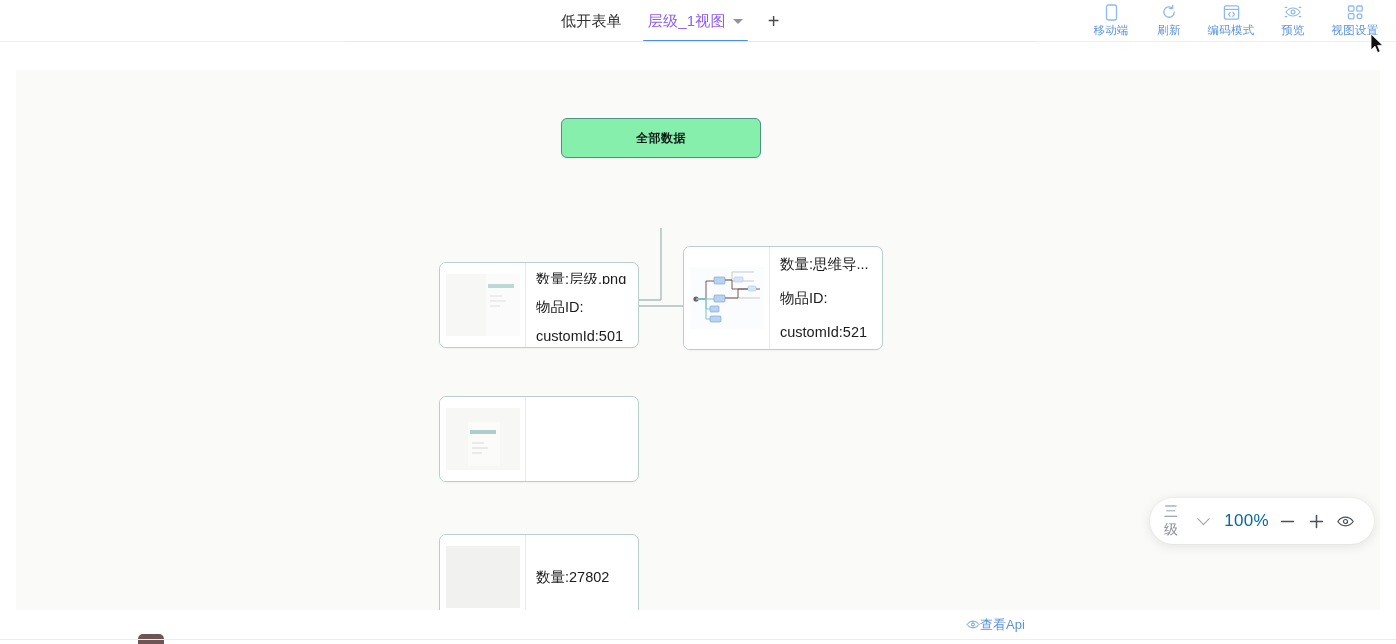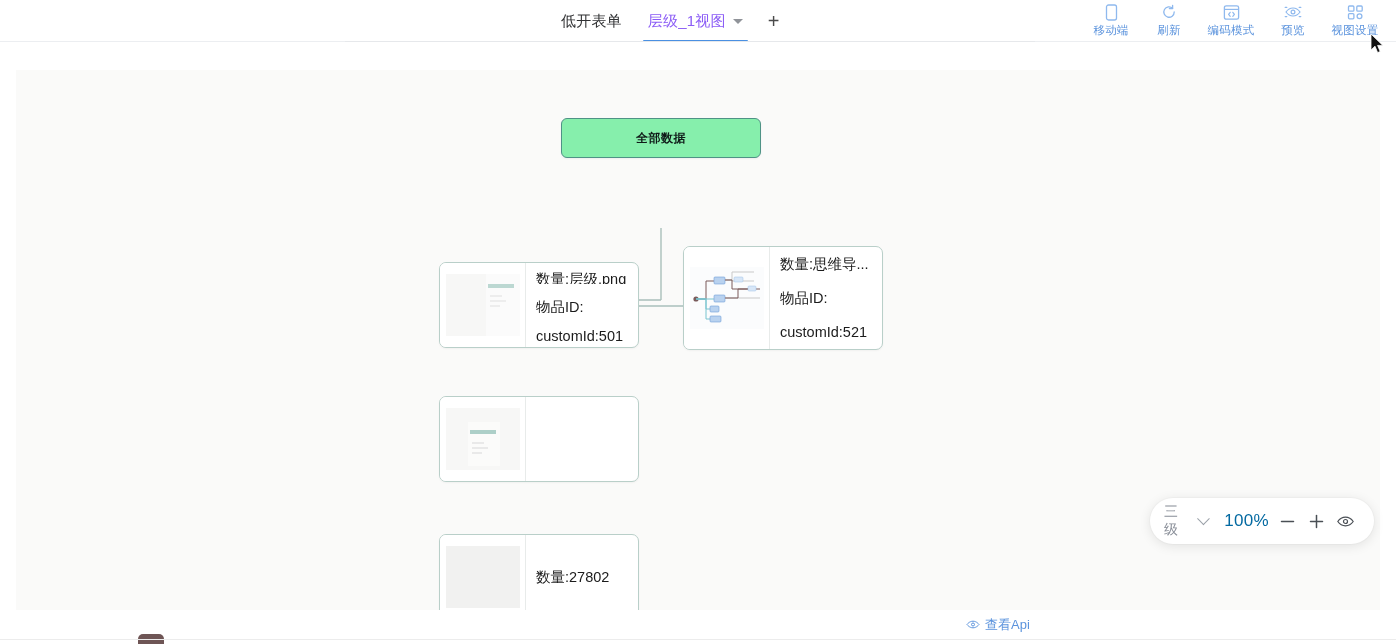--- a/index.html
+++ b/index.html
@@ -123,21 +123,21 @@
   }
   .zb-pct { font-size:17px; color:#0369a1; min-width:54px; text-align:center; letter-spacing:.3px;}
   .zb-btn {
     width:30px; height:30px; display:flex; align-items:center; justify-content:center;
     cursor:pointer; color:#4a4f55;
   }
 
   
   .api-link {
     position:absolute; left:966px; top:616px;
-    display:flex; align-items:center; gap:5px;
+    display:flex; align-items:center; 
     font-size:13px; color:#5b93dd; cursor:pointer;
   }
   .api-link .atext { color:#5b93dd; }
   .footer-chip {
     position:absolute; left:138px; top:634px; width:26px; height:14px;
     background:#6e5555; border-radius:5px 5px 0 0;
   }
   .footer-line {
     position:absolute; left:0; top:639px; width:1396px; height:1px;
     background:#ececec;

